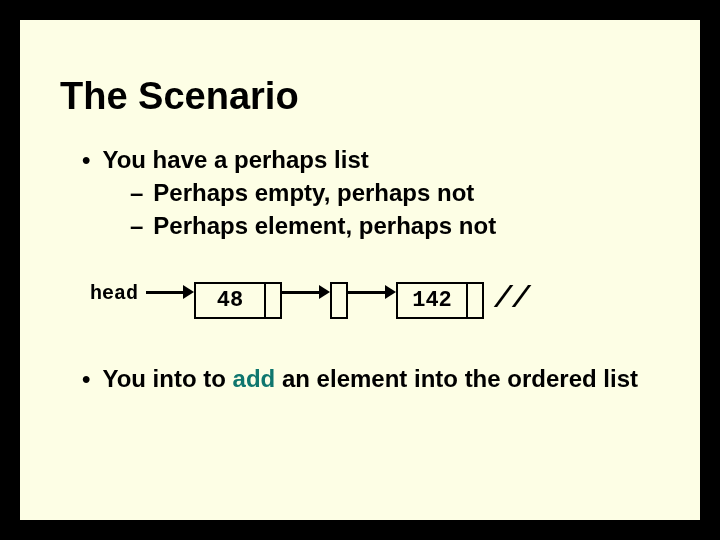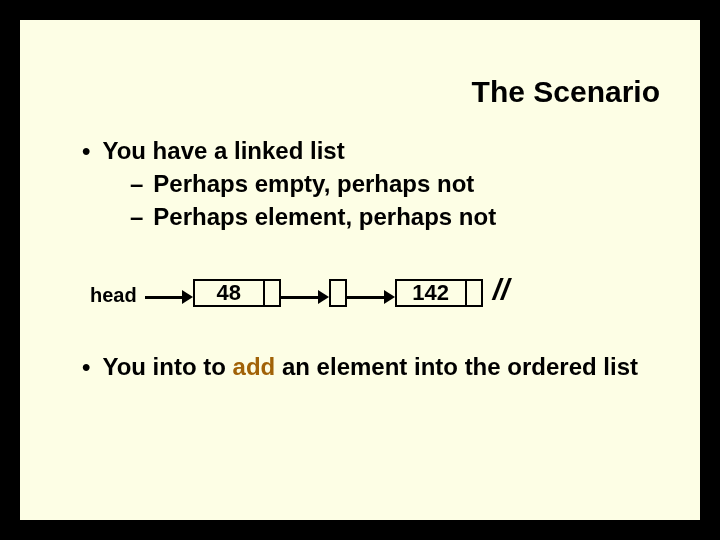--- a/index.html
+++ b/index.html
@@ -15,22 +15,22 @@
     top: 18px;
     left: 18px;
     right: 18px;
     bottom: 18px;
     background: #fdfee5;
     border: 2px solid #000;
     box-sizing: border-box;
     padding: 55px 40px 0 40px;
   }
   .title {
-    text-align: right;
-    font-size: 30px;
+    text-align: left;
+    font-size: 38px;
     font-weight: bold;
     color: #000;
     margin-bottom: 28px;
   }
   .content {
     font-size: 24px;
     color: #000;
     font-weight: bold;
   }
   .bullet-l1 {
@@ -47,27 +47,28 @@
     display: flex;
     align-items: flex-start;
   }
   .bullet-l2 .dash {
     margin-right: 10px;
     line-height: 1.2;
   }
   .underline {
   }
   .highlight {
-    color: #a16207;
+    color: #0f766e;
     font-weight: bold;
   }
   .diagram {
     margin: 42px 0 46px 30px;
     display: flex;
-    align-items: flex-end;
+    align-items: flex-start;
+    font-family: Liberation Mono, monospace;
   }
   .head-label {
     font-weight: bold;
     font-size: 20px;
     margin-right: 8px;
   }
   .arrow {
     width: 48px;
     height: 20px;
     display: flex;
@@ -80,21 +81,21 @@
   }
   .arrow .head {
     width: 0;
     height: 0;
     border-top: 7px solid transparent;
     border-bottom: 7px solid transparent;
     border-left: 11px solid #000;
   }
   .node {
     display: flex;
-    height: 28px;
+    height: 37px;
     border: 2.5px solid #000;
     box-sizing: border-box;
   }
   .node .val {
     min-width: 48px;
     padding: 0 10px;
     display: flex;
     align-items: center;
     justify-content: center;
     font-size: 22px;
@@ -115,21 +116,21 @@
 <body>
 
 <div class="slide">
 
   <div class="title">The Scenario</div>
 
   <div class="content">
 
     <div class="bullet-l1">
       <span class="dot">•</span>
-      <span>You have a linked list</span>
+      <span>You have a perhaps list</span>
     </div>
 
     <div class="bullet-l2">
       <span class="dash">–</span>
       <span>
         <span>Perhaps </span><span class="underline">empty</span><span>, perhaps not</span>
       </span>
     </div>
 
     <div class="bullet-l2">

